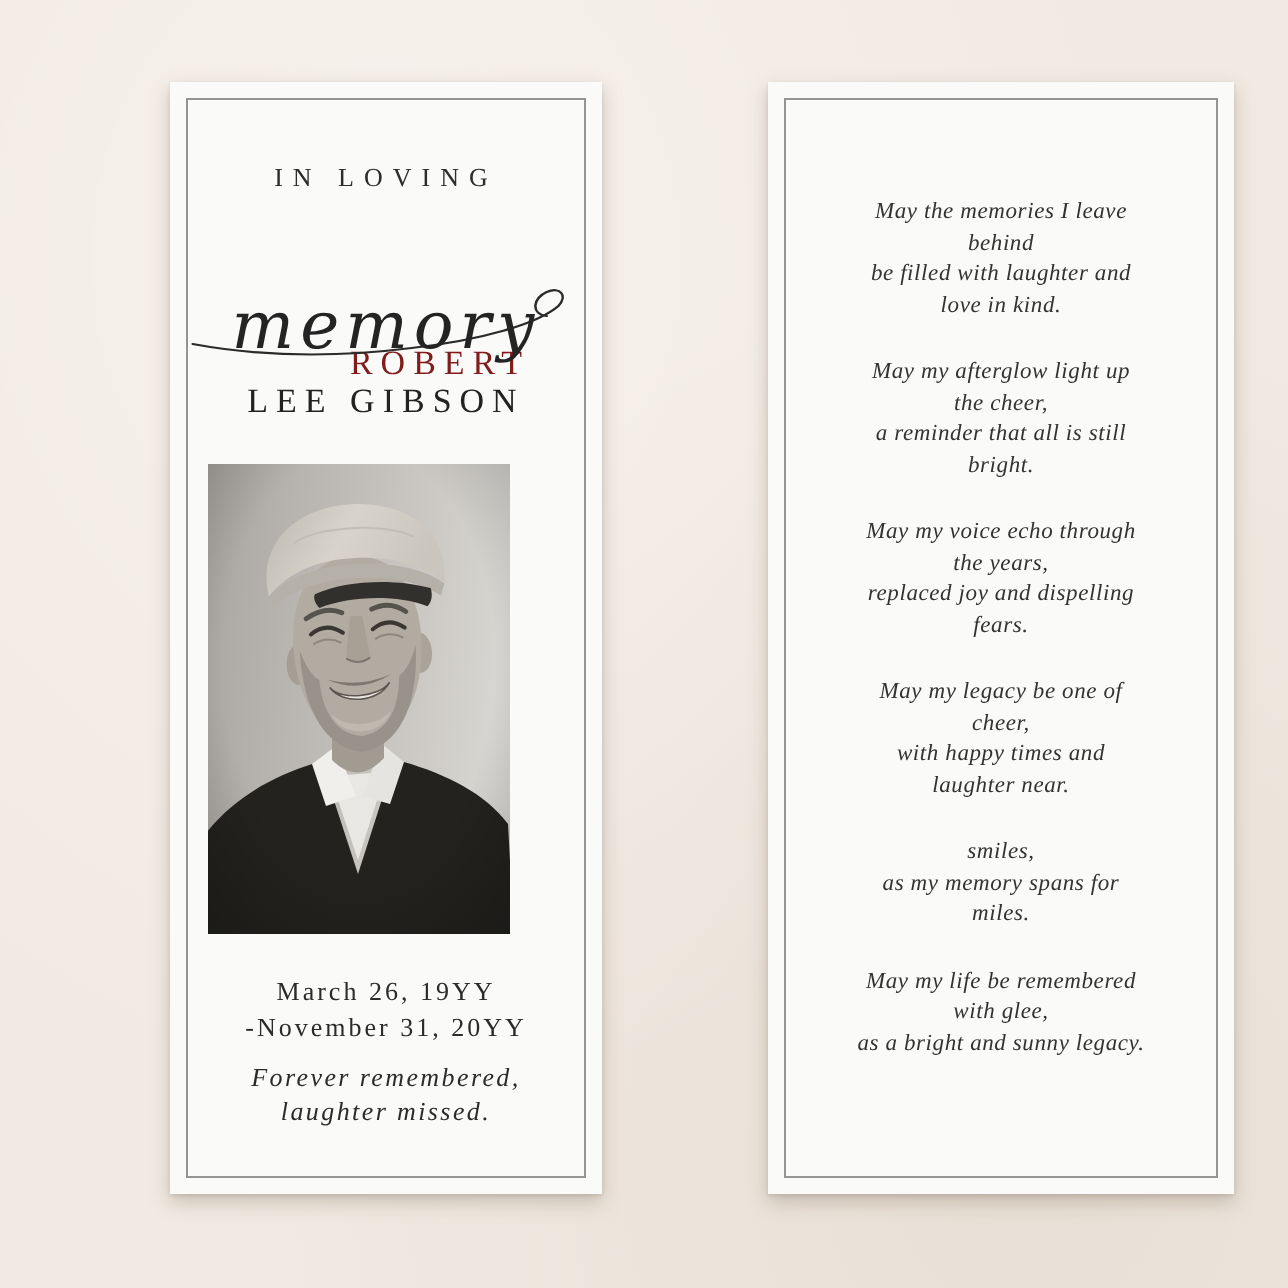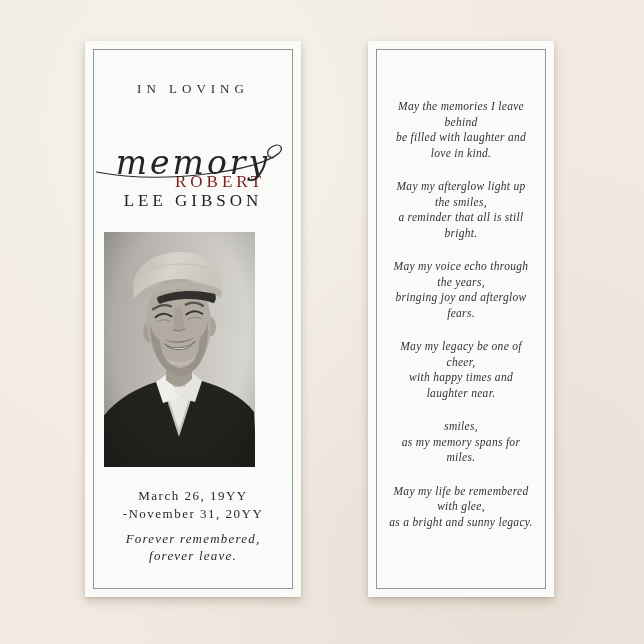--- a/index.html
+++ b/index.html
@@ -5,21 +5,21 @@
   html,body{margin:0;padding:0;}
   body{font-family:"Liberation Serif",serif;background:#f1eae2;}
   .stage{position:relative;width:644px;height:644px;overflow:hidden;
     background:
       radial-gradient(ellipse at 30% 20%, rgba(255,255,255,.35), rgba(255,255,255,0) 60%),
       radial-gradient(ellipse at 80% 90%, rgba(205,190,175,.25), rgba(205,190,175,0) 55%),
       #f1eae2;}
   .card{position:absolute;top:41px;height:556px;background:#fafaf9;
     box-shadow:0 4px 9px rgba(140,120,100,.38), 0 1px 2px rgba(0,0,0,.10);}
   .card-front{left:85px;width:216px;}
-  .card-back{left:368px;width:186px;}
+  .card-back{left:384px;width:212px;padding-left:21px;}
   .inner-border{position:absolute;inset:8px;border:1px solid #949494;pointer-events:none;}
 
   
   .fr-line{position:absolute;left:0;width:100%;text-align:center;color:#2d2d2d;}
   .in-loving{top:40px;font-size:13px;letter-spacing:5px;}
   .script-wrap{position:absolute;top:52px;left:9px;right:9px;height:54px;text-align:center;margin-top:43px;}
   .script-word{position:relative;z-index:2;font-family:"DejaVu Serif",serif;font-style:italic;
     font-size:33px;letter-spacing:3px;color:#242424;line-height:54px;}
   .flourish{position:absolute;left:0;top:0;width:100%;height:54px;z-index:1;}
   .of-word{top:94px;font-family:"DejaVu Serif",serif;font-style:italic;font-size:20px;color:#2a2a2a;}
@@ -121,46 +121,46 @@
       </svg>
     </div>
 
     <div class="fr-line dates">
       <div class="date-line">March 26, 19YY</div>
       <div class="date-line">-November 31, 20YY</div>
     </div>
 
     <div class="fr-line tribute">
       <div>Forever remembered,</div>
-      <div>forever leave.</div>
+      <div>laughter missed.</div>
     </div>
   </div>
 
   <div class="card card-back">
     <div class="inner-border"></div>
     <div class="poem">
 
       <div class="stanza">
         <div class="poem-line">May the memories I leave</div>
         <div class="poem-line">behind</div>
         <div class="poem-line">be filled with laughter and</div>
         <div class="poem-line">love in kind.</div>
       </div>
 
       <div class="stanza">
         <div class="poem-line">May my afterglow light up</div>
-        <div class="poem-line">the smiles,</div>
+        <div class="poem-line">the cheer,</div>
         <div class="poem-line">a reminder that all is still</div>
         <div class="poem-line">bright.</div>
       </div>
 
       <div class="stanza">
         <div class="poem-line">May my voice echo through</div>
         <div class="poem-line">the years,</div>
-        <div class="poem-line">bringing joy and afterglow</div>
+        <div class="poem-line">replaced joy and dispelling</div>
         <div class="poem-line">fears.</div>
       </div>
 
       <div class="stanza">
         <div class="poem-line">May my legacy be one of</div>
         <div class="poem-line">cheer,</div>
         <div class="poem-line">with happy times and</div>
         <div class="poem-line">laughter near.</div>
       </div>
 

